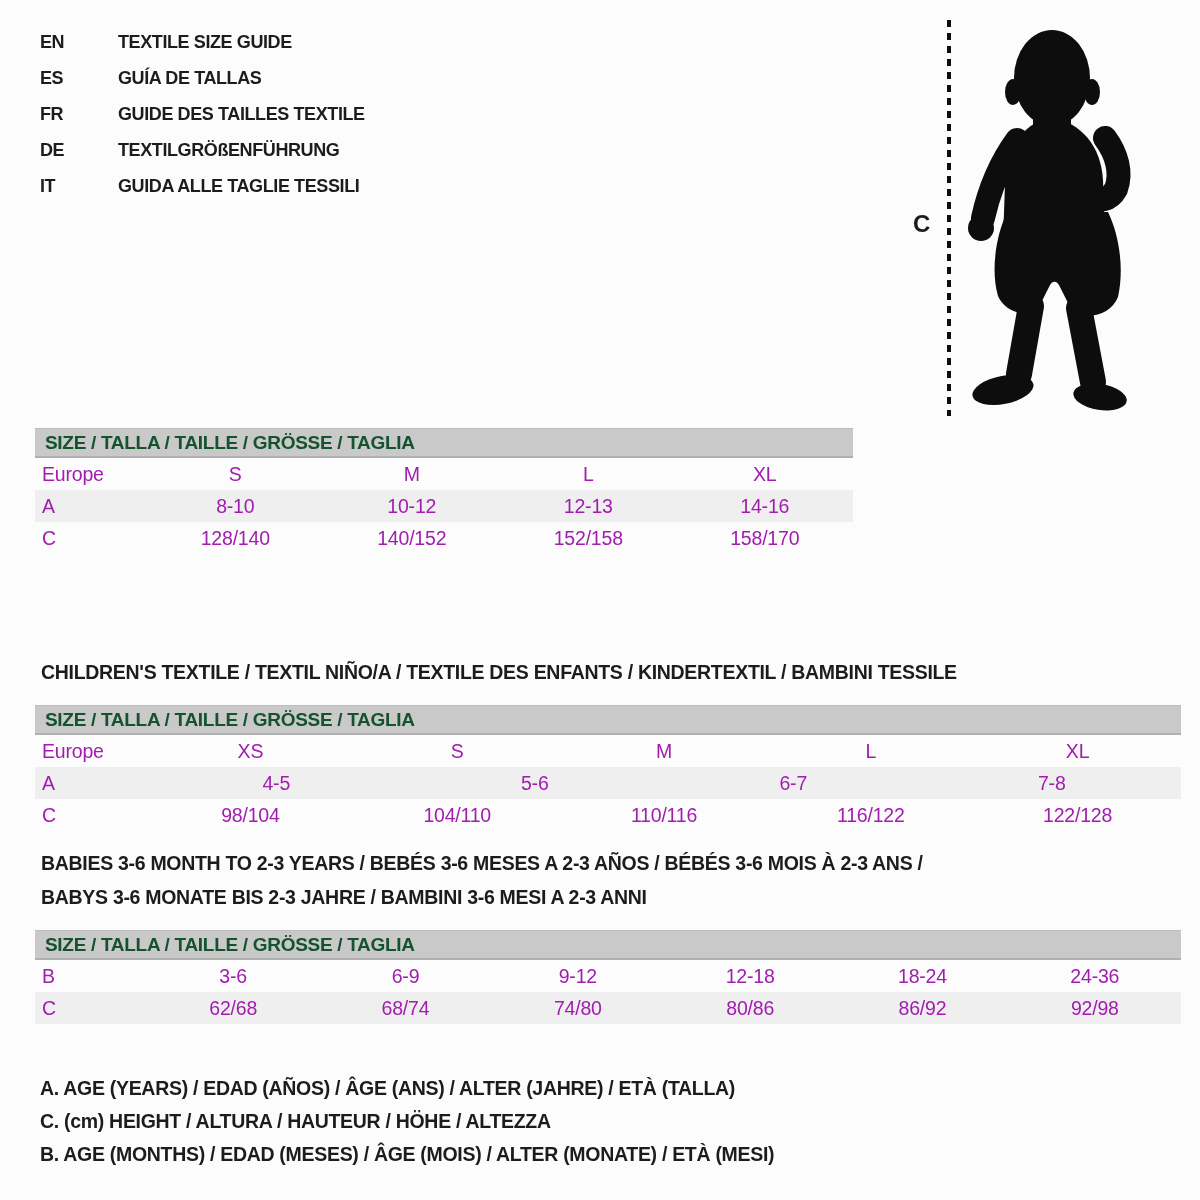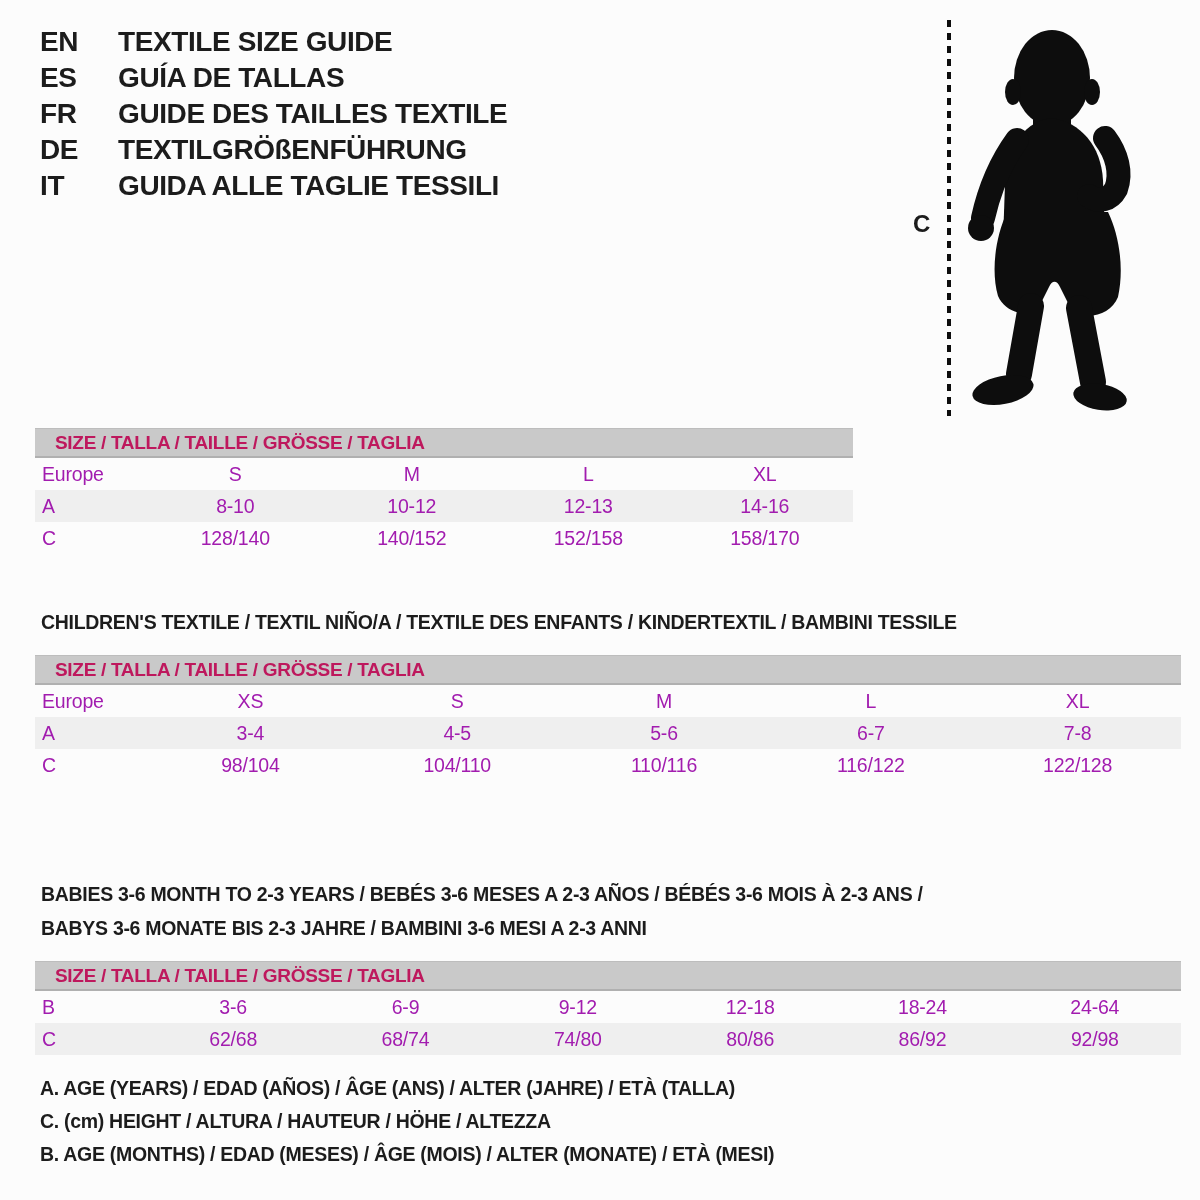--- a/index.html
+++ b/index.html
@@ -15,45 +15,45 @@
     width:1200px;height:1200px;
     background:var(--page-background);
     font-family:"Liberation Sans", sans-serif;
     color:var(--text);
   }
   .page{position:relative;width:1200px;height:1200px;overflow:hidden;}
 
   
   .lang-block{position:absolute;left:40px;top:24px;}
   .lang-row{display:flex;height:36px;align-items:center;
-    font-weight:700;font-size:28px;letter-spacing:-0.4px;white-space:nowrap;}
+    font-weight:700;font-size:18px;letter-spacing:-0.4px;white-space:nowrap;}
   .lang-code{width:78px;flex:0 0 78px;}
 
   
   .figure-block{position:absolute;left:905px;top:12px;width:260px;height:412px;}
   .c-label{position:absolute;left:8px;top:198px;font-size:24px;font-weight:700;line-height:28px;}
   .dashed-line{position:absolute;left:42px;top:8px;width:4px;height:396px;
     background:repeating-linear-gradient(to bottom,var(--silhouette) 0 7px,transparent 7px 13px);}
   .toddler{position:absolute;left:56px;top:4px;}
   .toddler .sil{fill:var(--silhouette);}
   .toddler .stroke{fill:none;stroke:var(--silhouette);stroke-width:24;stroke-linecap:round;}
   .toddler .stroke.leg{stroke-width:26;}
 
   
   .table-section{position:absolute;left:35px;}
   .s1{top:428px;width:818px;}
-  .s2{top:605px;width:1146px;}
-  .s3{top:846px;width:1146px;margin-top:31px;}
+  .s2{top:655px;width:1146px;}
+  .s3{top:846px;width:1146px;}
   .section-title{font-size:19.5px;font-weight:700;letter-spacing:-0.3px;
     line-height:34px;padding-left:6px;white-space:nowrap;}
   .title-wrap{margin-bottom:16px;}
   .band{height:30px;line-height:28px;background:var(--header-band);
     border-top:1px solid #bdbdbd;border-bottom:2px solid #b0b0b0;
-    box-sizing:border-box;padding-left:20px;
-    font-weight:700;font-size:19px;color:#be185d;letter-spacing:-0.3px;white-space:nowrap;}
+    box-sizing:border-box;padding-left:10px;
+    font-weight:700;font-size:19px;color:#14532d;letter-spacing:-0.3px;white-space:nowrap;}
   .trow{display:flex;height:32px;line-height:32px;font-size:19.5px;
     letter-spacing:-0.2px;color:#a21caf;}
   .trow.shaded{background:var(--shaded-row);}
   .tcell{flex:1;text-align:center;}
   .tcell.label{flex:0 0 105px;text-align:left;padding-left:7px;}
 
   
   .legend{position:absolute;left:40px;top:1072px;}
   .legend-line{font-size:19.5px;font-weight:700;letter-spacing:-0.3px;
     line-height:33px;white-space:nowrap;}
@@ -148,21 +148,20 @@
         <div class="trow">
           <div class="tcell label">Europe</div>
           <div class="tcell">XS</div>
           <div class="tcell">S</div>
           <div class="tcell">M</div>
           <div class="tcell">L</div>
           <div class="tcell">XL</div>
         </div>
         <div class="trow shaded">
           <div class="tcell label">A</div>
-          <div class="tcell">3-4</div>
           <div class="tcell">4-5</div>
           <div class="tcell">5-6</div>
           <div class="tcell">6-7</div>
           <div class="tcell">7-8</div>
         </div>
         <div class="trow">
           <div class="tcell label">C</div>
           <div class="tcell">98/104</div>
           <div class="tcell">104/110</div>
           <div class="tcell">110/116</div>
@@ -181,21 +180,21 @@
       <span>SIZE / TALLA / TAILLE / GRÖSSE / TAGLIA</span>
     </div>
     <div>
         <div class="trow">
           <div class="tcell label">B</div>
           <div class="tcell">3-6</div>
           <div class="tcell">6-9</div>
           <div class="tcell">9-12</div>
           <div class="tcell">12-18</div>
           <div class="tcell">18-24</div>
-          <div class="tcell">24-64</div>
+          <div class="tcell">24-36</div>
         </div>
         <div class="trow shaded">
           <div class="tcell label">C</div>
           <div class="tcell">62/68</div>
           <div class="tcell">68/74</div>
           <div class="tcell">74/80</div>
           <div class="tcell">80/86</div>
           <div class="tcell">86/92</div>
           <div class="tcell">92/98</div>
         </div>

